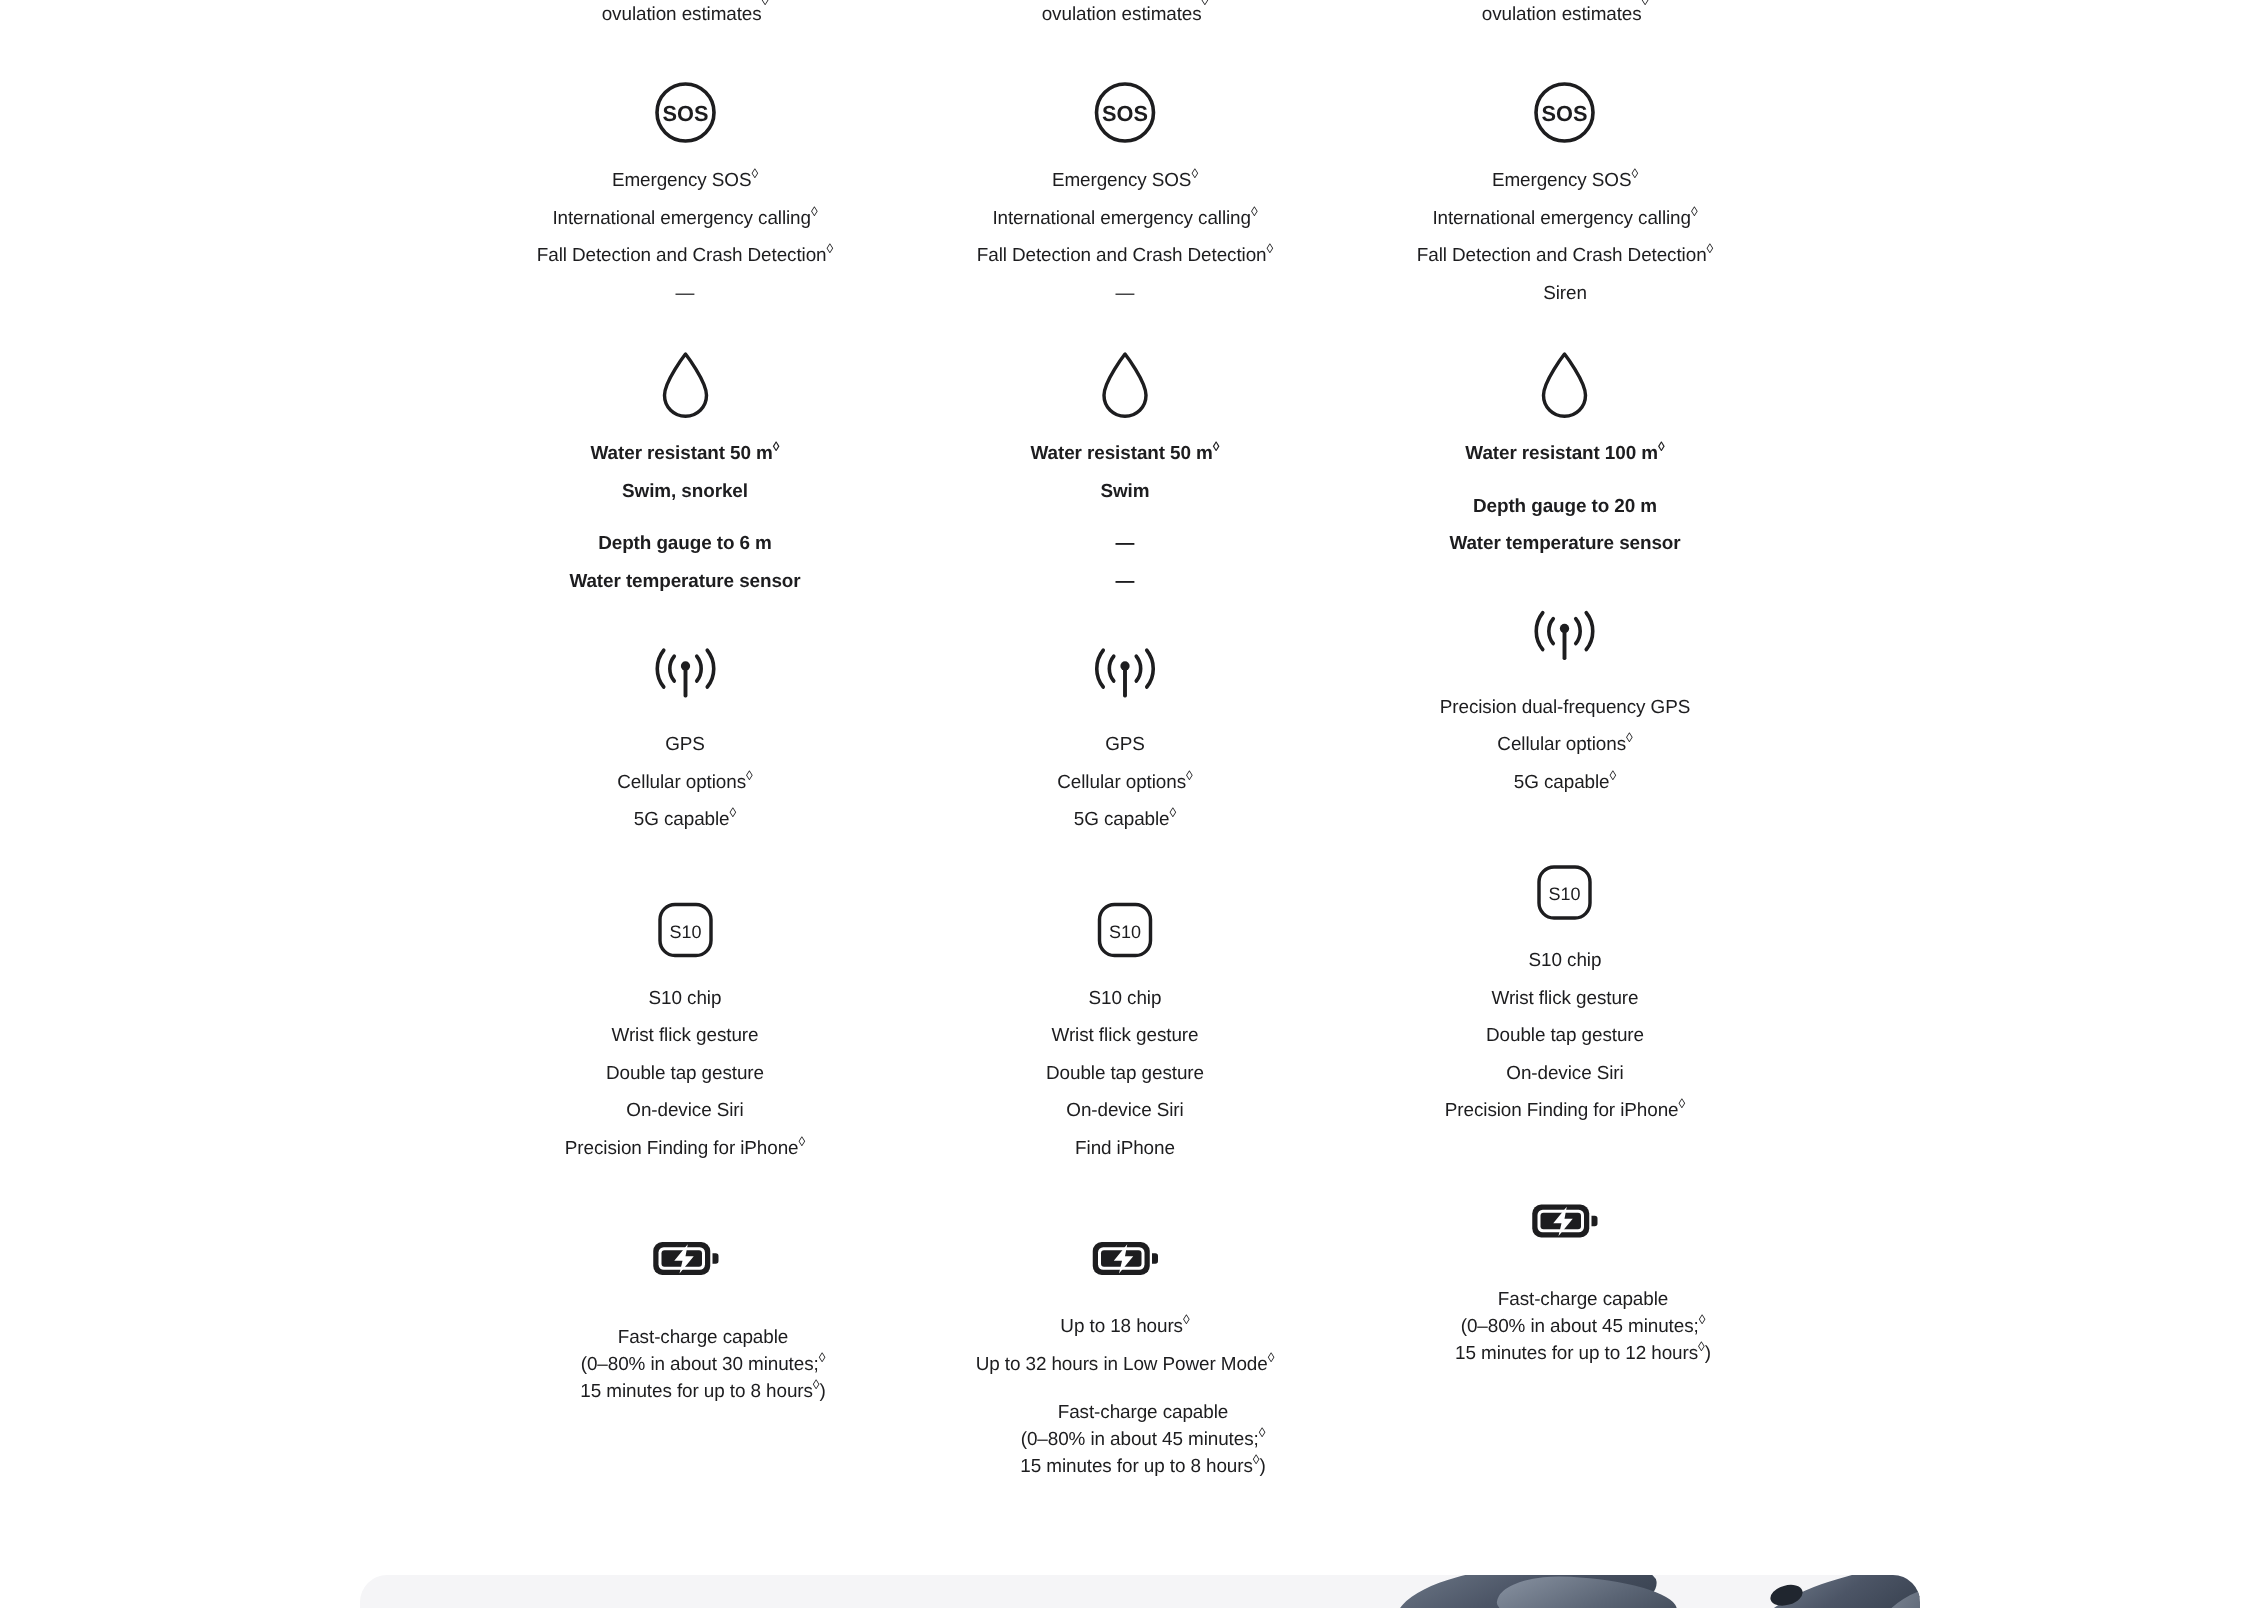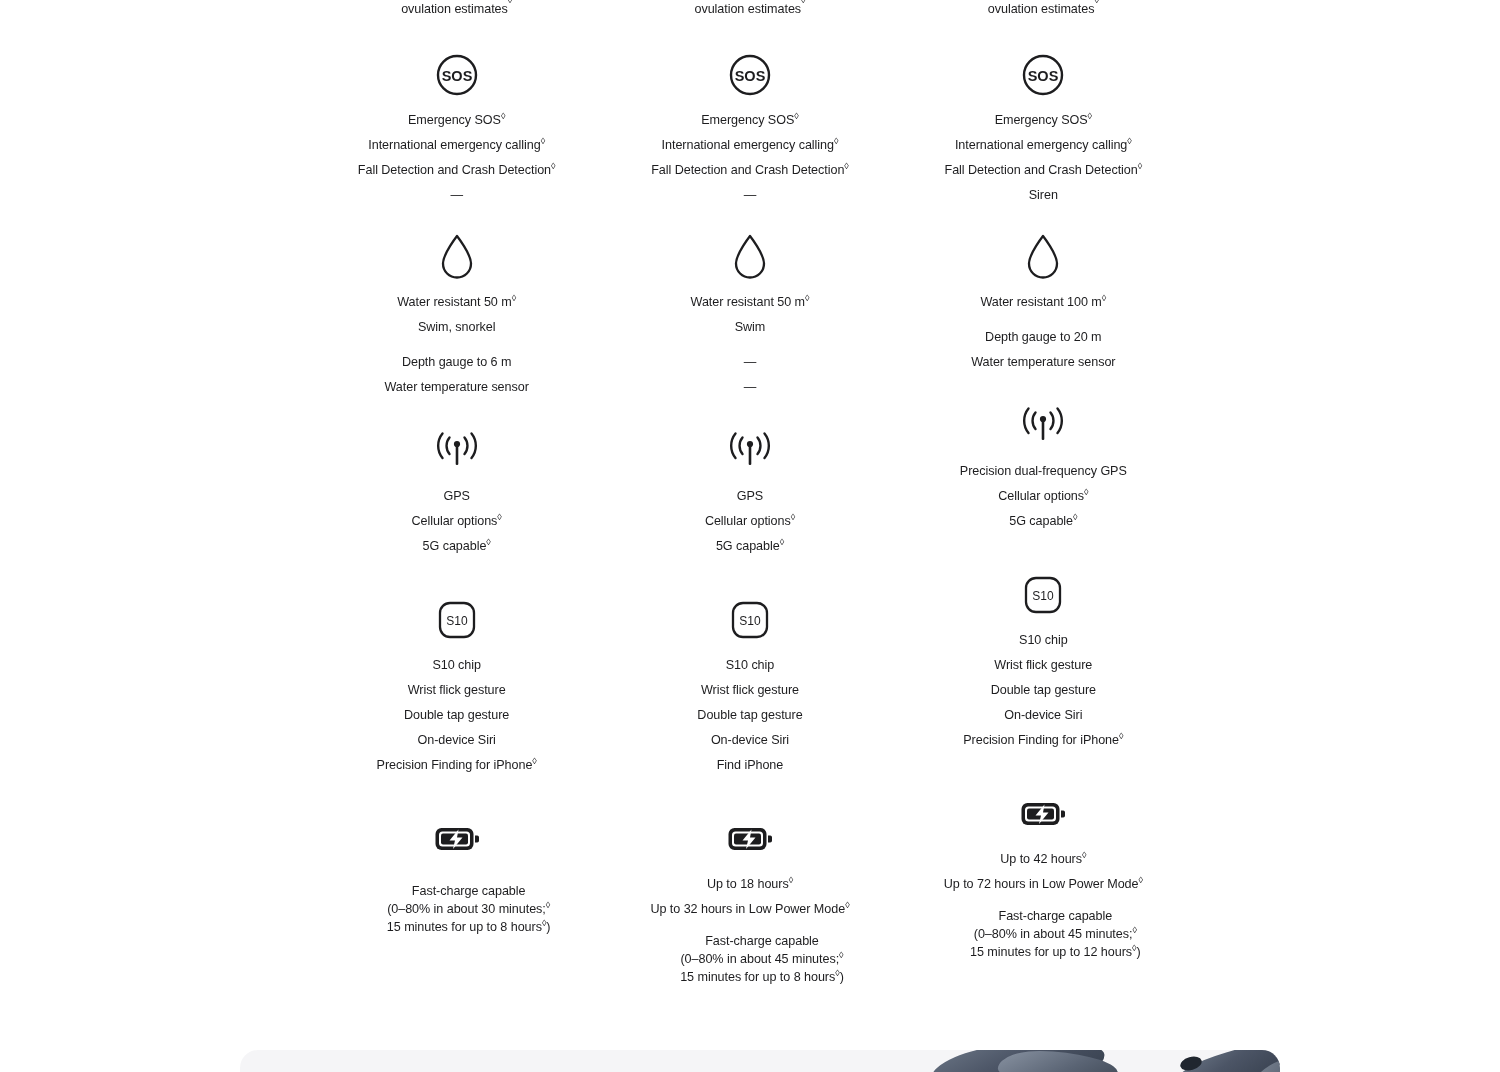--- a/index.html
+++ b/index.html
@@ -81,21 +81,21 @@
   .group-gap { height: 10px; }
 
   sup.fn {
     font-size: 0.72em;
     vertical-align: super;
     line-height: 0;
   }
 
   
   .blk-sos   { margin-top: 26px; }
-  .blk-water { margin-top: 22px; }
+  .blk-water { margin-top: 22px; font-weight: bold; }
   .blk-gps   { margin-top: 24px; }
   .blk-chip  { margin-top: 34px; }
   .blk-batt  { margin-top: 34px; }
 
   
   .bottom-panel {
     position: absolute;
     left: 240px;
     top: 1050px;
     width: 1040px;
@@ -403,24 +403,20 @@
       <div class="spec-block blk-batt">
         <div class="icon-wrap">
           <svg width="46" height="28" viewBox="0 0 46 28" aria-hidden="true">
             <rect x="1.5" y="3" width="38" height="22" rx="6" ry="6" fill="#1d1d1f"></rect>
             <rect x="5" y="6.5" width="31" height="15" rx="3.5" ry="3.5" fill="#ffffff"></rect>
             <rect x="7" y="8.5" width="27" height="11" rx="2" ry="2" fill="#1d1d1f"></rect>
             <path d="M24.5 4.5 L15.5 15.5 L21 15.5 L19 24 L28.5 12.5 L23 12.5 Z" fill="#ffffff"></path>
             <path d="M41 10.5 h2.2 a1.8 1.8 0 0 1 1.8 1.8 v3.4 a1.8 1.8 0 0 1 -1.8 1.8 H41 Z" fill="#1d1d1f"></path>
           </svg>
         </div>
-        <div class="lines">
-          <div class="line"><span>Up to 42 hours</span><sup class="fn">◊</sup></div>
-          <div class="line"><span>Up to 72 hours in Low Power Mode</span><sup class="fn">◊</sup></div>
-        </div>
         <div class="group-gap"></div>
         <div class="lines">
           <div class="line tight">Fast-charge capable</div>
           <div class="line tight"><span>(0–80% in about 45 minutes;</span><sup class="fn">◊</sup></div>
           <div class="line tight"><span>15 minutes for up to 12 hours</span><sup class="fn">◊</sup><span>)</span></div>
         </div>
       </div>
     </div>
 
   </div>

